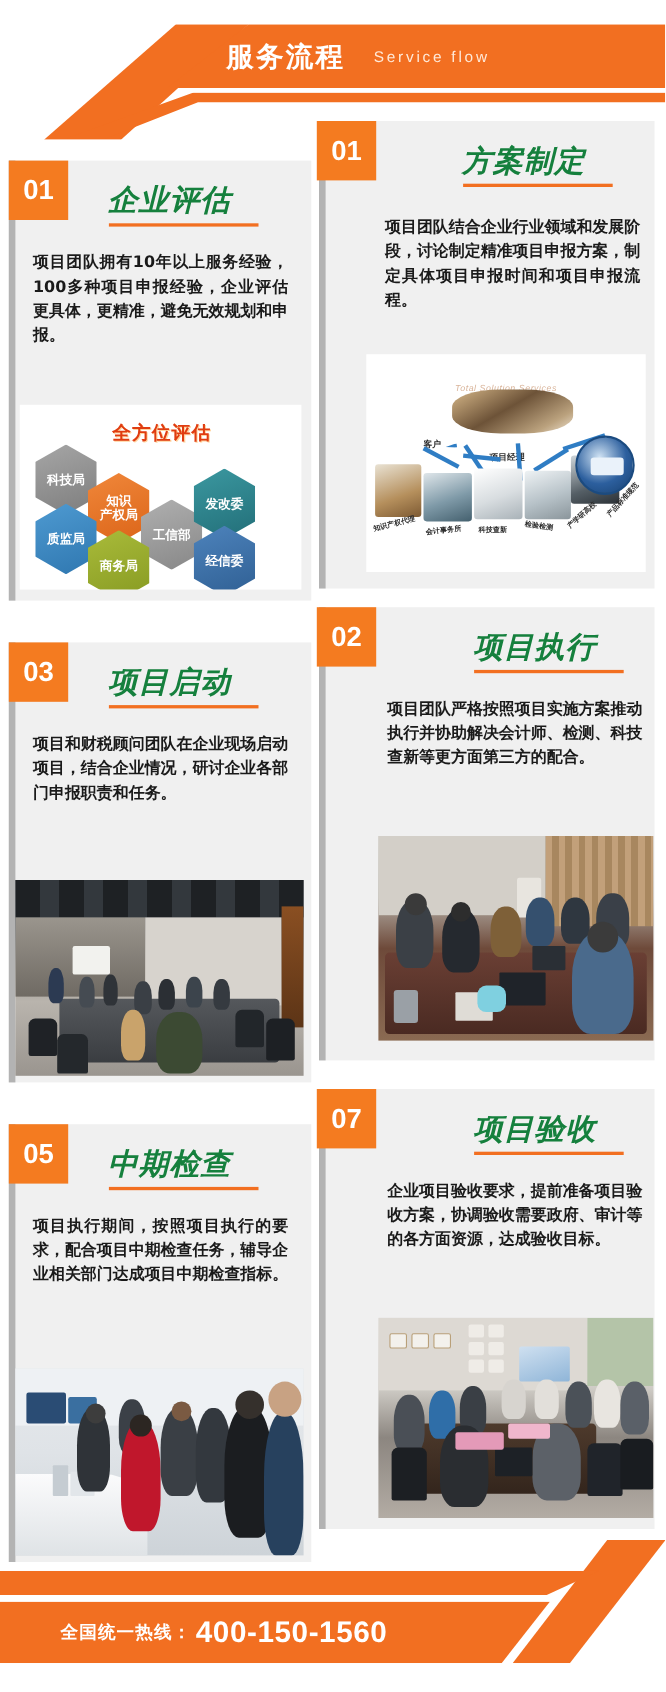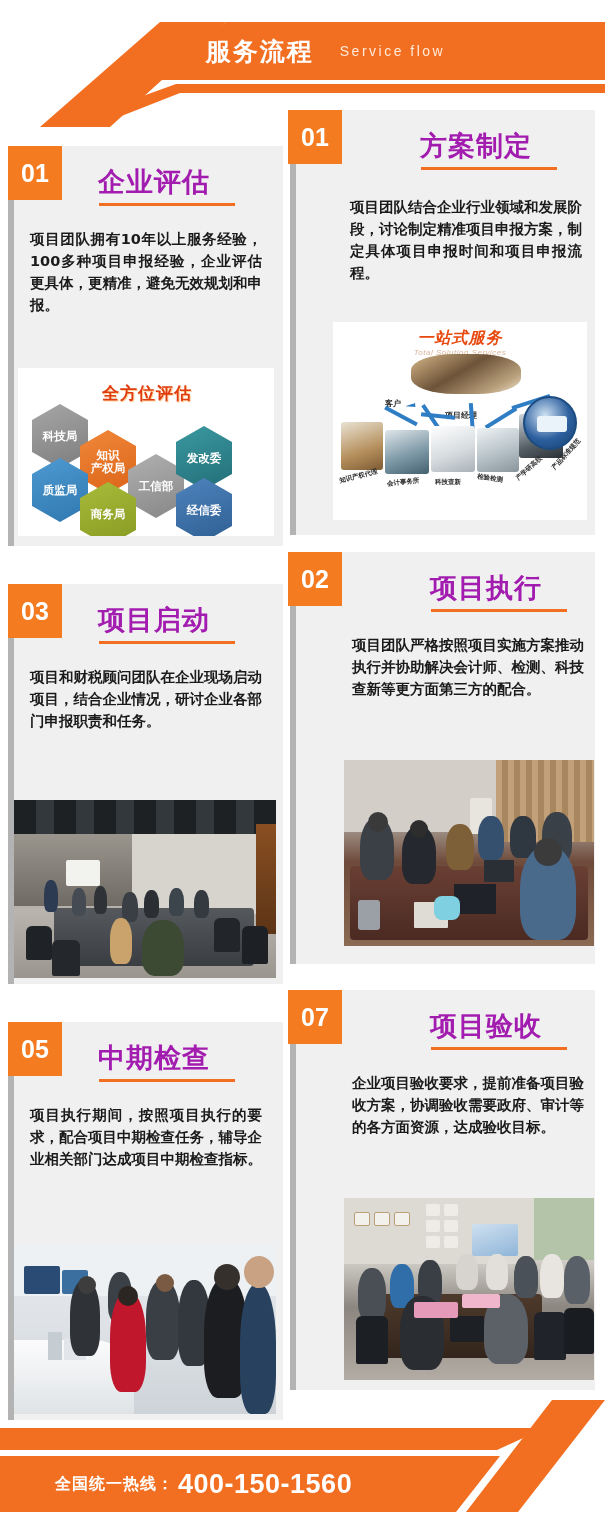--- a/index.html
+++ b/index.html
@@ -52,23 +52,24 @@
     position: absolute;
     width: 54px; height: 54px;
     background: #f47b20;
     color: #fff; font-size: 25px; font-weight: bold;
     display: flex; align-items: center; justify-content: center;
     z-index: 5;
     font-family: "Liberation Sans", sans-serif;
   }
   .card-title {
     position: absolute;
-    color: #a21caf; font-weight: bold; font-size: 27px; letter-spacing: 1px;
+    color: #15803d; font-weight: bold; font-size: 27px; letter-spacing: 1px;
     font-family: "DejaVu Sans", "Liberation Sans", sans-serif;
     white-space: nowrap;
+    font-style: italic;
   }
   .title-rule {
     position: absolute; height: 3px; background: #f26f21;
   }
   .card-text {
     position: absolute;
     color: #1a1a1a; font-size: 14.5px; line-height: 1.52;
     font-family: "DejaVu Sans", "Liberation Sans", sans-serif;
     font-weight: bold;
     text-align: justify;
@@ -212,21 +213,20 @@
   </div>
 
   <div class="card">
     <div class="card-body" style="left:290px; top:110px; width:305px; height:425px;"></div>
     <div class="badge" style="left:288px; top:110px;">01</div>
     <div class="card-title" style="left:420px; top:128px;">方案制定</div>
     <div class="title-rule" style="left:421px; top:167px; width:136px;"></div>
     <div class="card-text" style="left:350px; top:196px; width:232px;">项目团队结合企业行业领域和发展阶段，讨论制定精准项目申报方案，制定具体项目申报时间和项目申报流程。</div>
 
     <div class="oss" style="left:333px; top:322px; width:254px; height:198px;">
-      <div class="oss-title" style="top:6px;">一站式服务</div>
       <div class="oss-sub" style="top:26px;">Total Solution Services</div>
 
       <div class="oss-photo" style="left:78px; top:32px; width:110px; height:40px; background:linear-gradient(150deg,#d8b98a,#6d5338 45%,#bba27e 80%,#f0e4d2);"></div>
 
       <div class="oss-lab" style="left:52px; top:76px; font-size:8px;">客户</div>
       <div class="oss-lab" style="left:112px; top:88px; font-size:8px;">项目经理</div>
 
       <div class="oss-arrow" style="left:72px; top:80px; width:34px; height:4px; transform:rotate(-8deg); clip-path:polygon(0 50%,30% 0,30% 100%);"></div>
       <div class="oss-arrow" style="left:88px; top:92px; width:34px; height:4px; transform:rotate(6deg);"></div>
       <div class="oss-arrow" style="left:50px; top:92px; width:36px; height:4px; transform:rotate(28deg);"></div>

